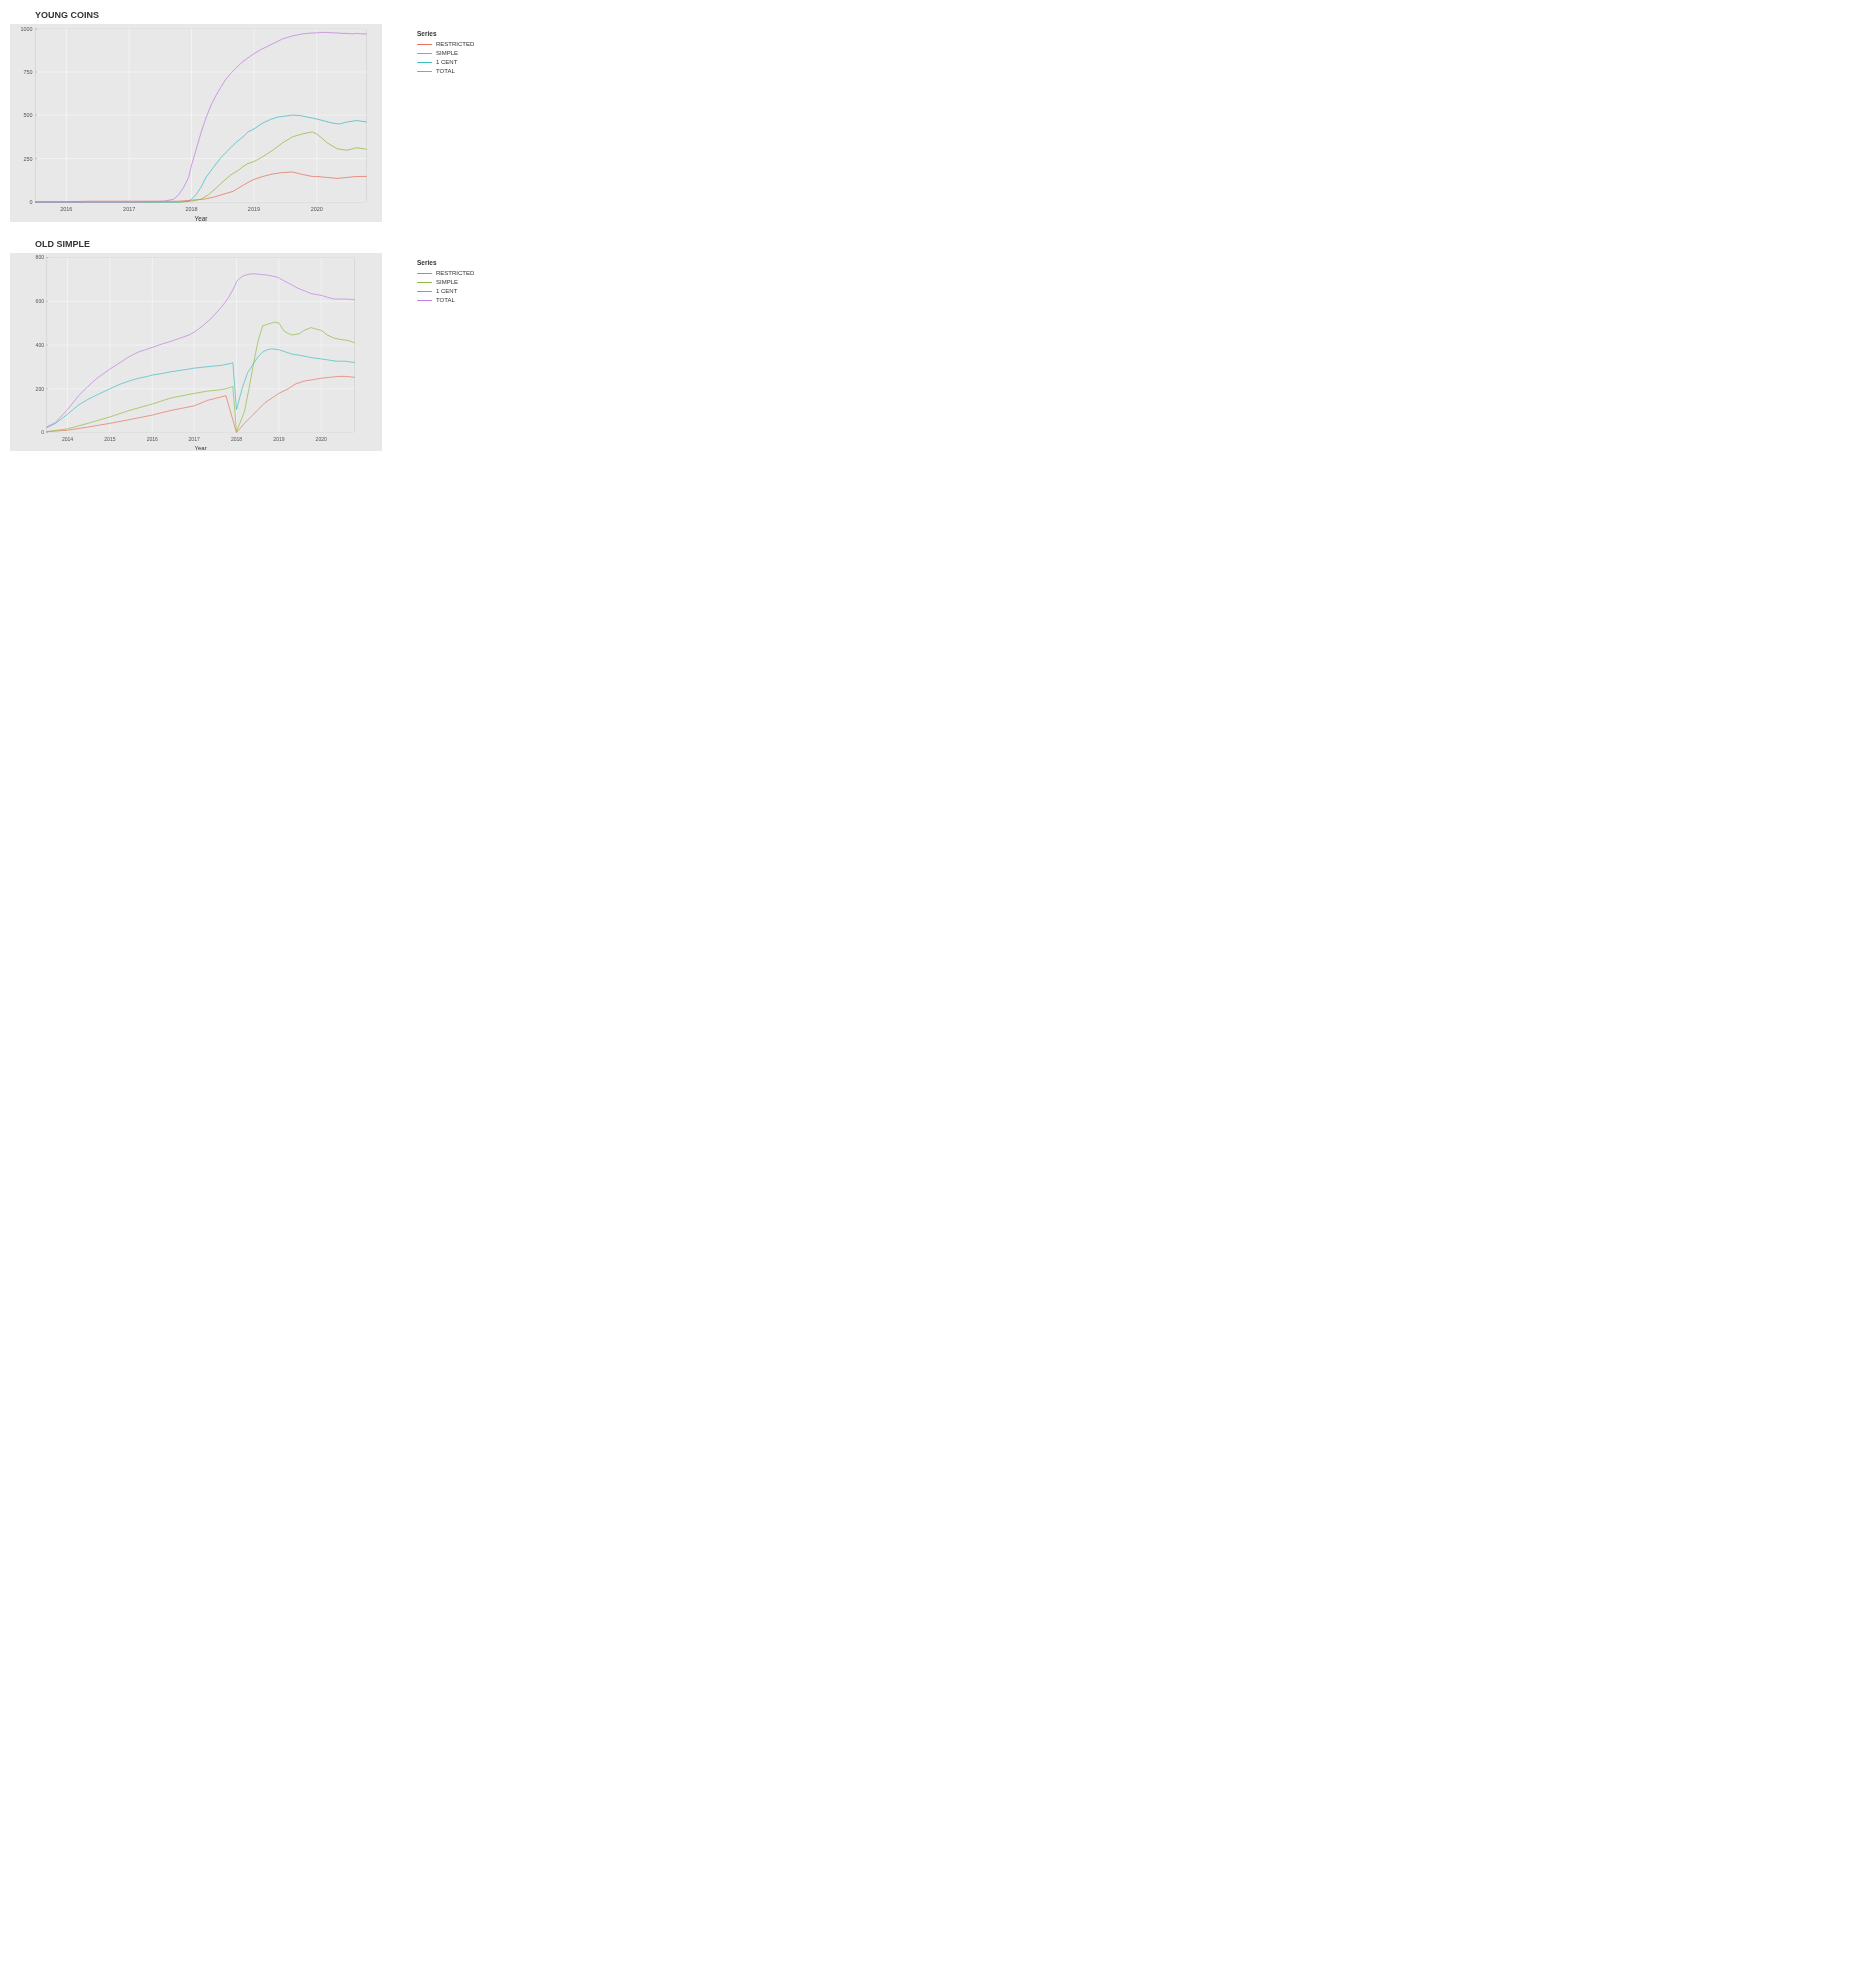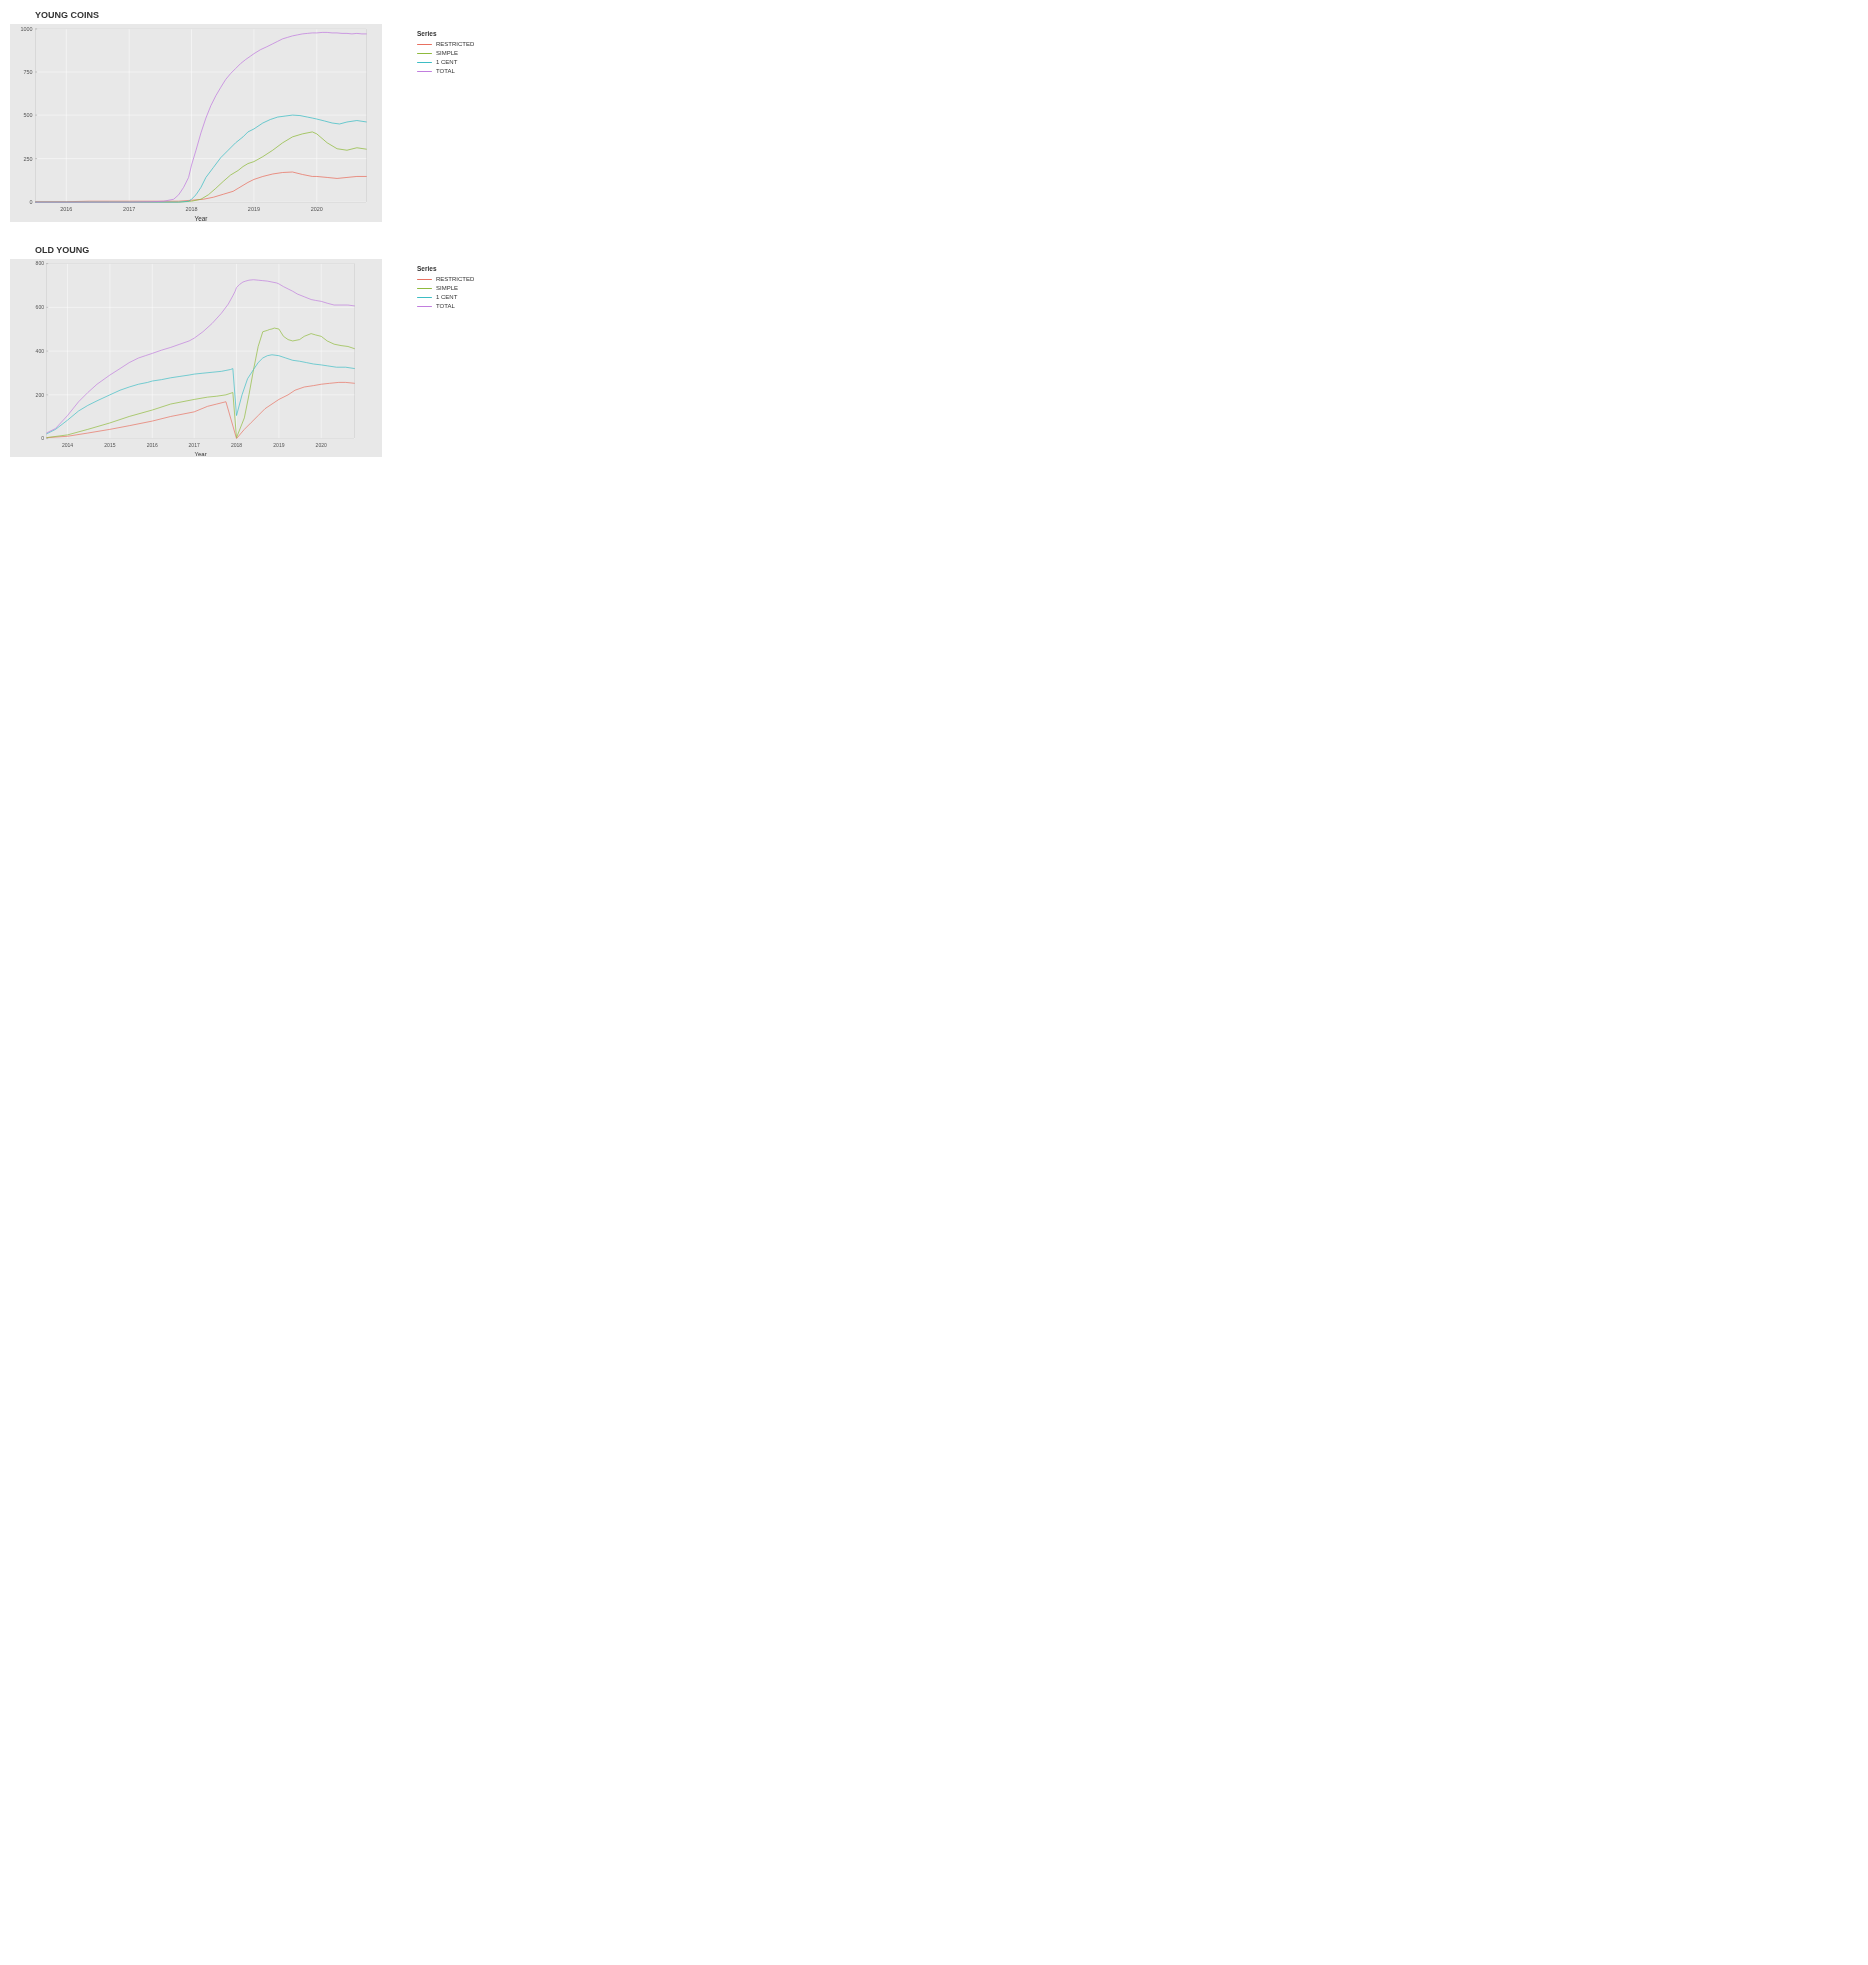--- a/index.html
+++ b/index.html
@@ -5,21 +5,21 @@
     * { box-sizing: border-box; margin: 0; padding: 0; }
     body {
       background: white;
       font-family: Arial, sans-serif;
       width: 496px;
       padding: 10px;
     }
     .page-container {
       display: flex;
       flex-direction: column;
-      gap: 21px;
+      gap: 15px;
     }
     .chart-section {
       display: flex;
       flex-direction: row;
       align-items: flex-start;
     }
     .chart-area {
       flex: 1;
       position: relative;
     }
@@ -274,21 +274,21 @@
       </div>
       <div class="legend-item">
         <div class="legend-line" style="background-color: #c17ede;"></div>
         <span class="legend-label">TOTAL</span>
       </div>
     </div>
   </div>
 
   <div class="chart-section">
     <div class="chart-area">
-      <div class="chart-title">OLD YOUNG</div>
+      <div class="chart-title">OLD SIMPLE</div>
       <svg class="chart-svg-container" viewBox="0 0 750 430" xmlns="http://www.w3.org/2000/svg">
 
         <rect x="50" y="10" width="670" height="380" fill="#e8e8e8"></rect>
 
         <line x1="50" y1="10" x2="720" y2="10" stroke="white" stroke-width="1"></line>
         <line x1="50" y1="105" x2="720" y2="105" stroke="white" stroke-width="1"></line>
         <line x1="50" y1="200" x2="720" y2="200" stroke="white" stroke-width="1"></line>
         <line x1="50" y1="295" x2="720" y2="295" stroke="white" stroke-width="1"></line>
         <line x1="50" y1="390" x2="720" y2="390" stroke="white" stroke-width="1"></line>
 

